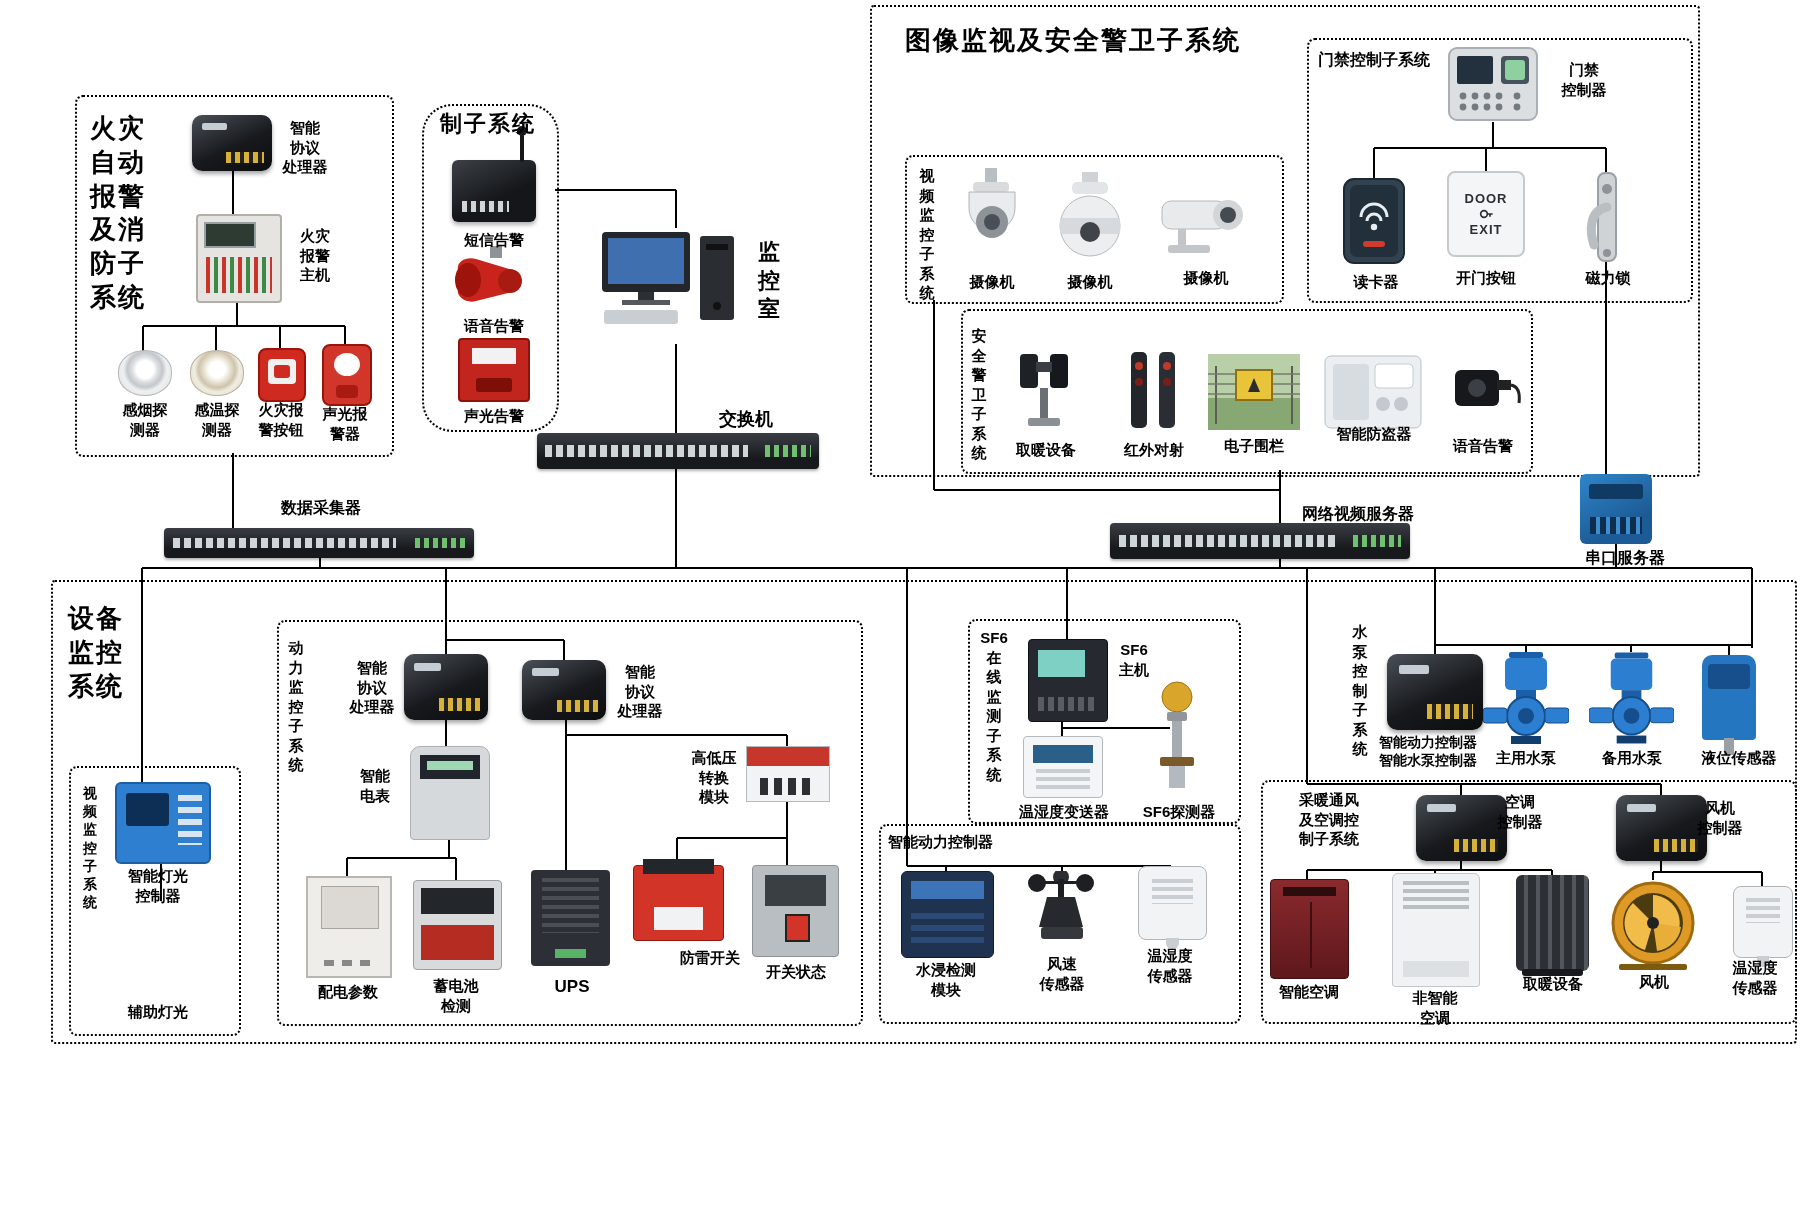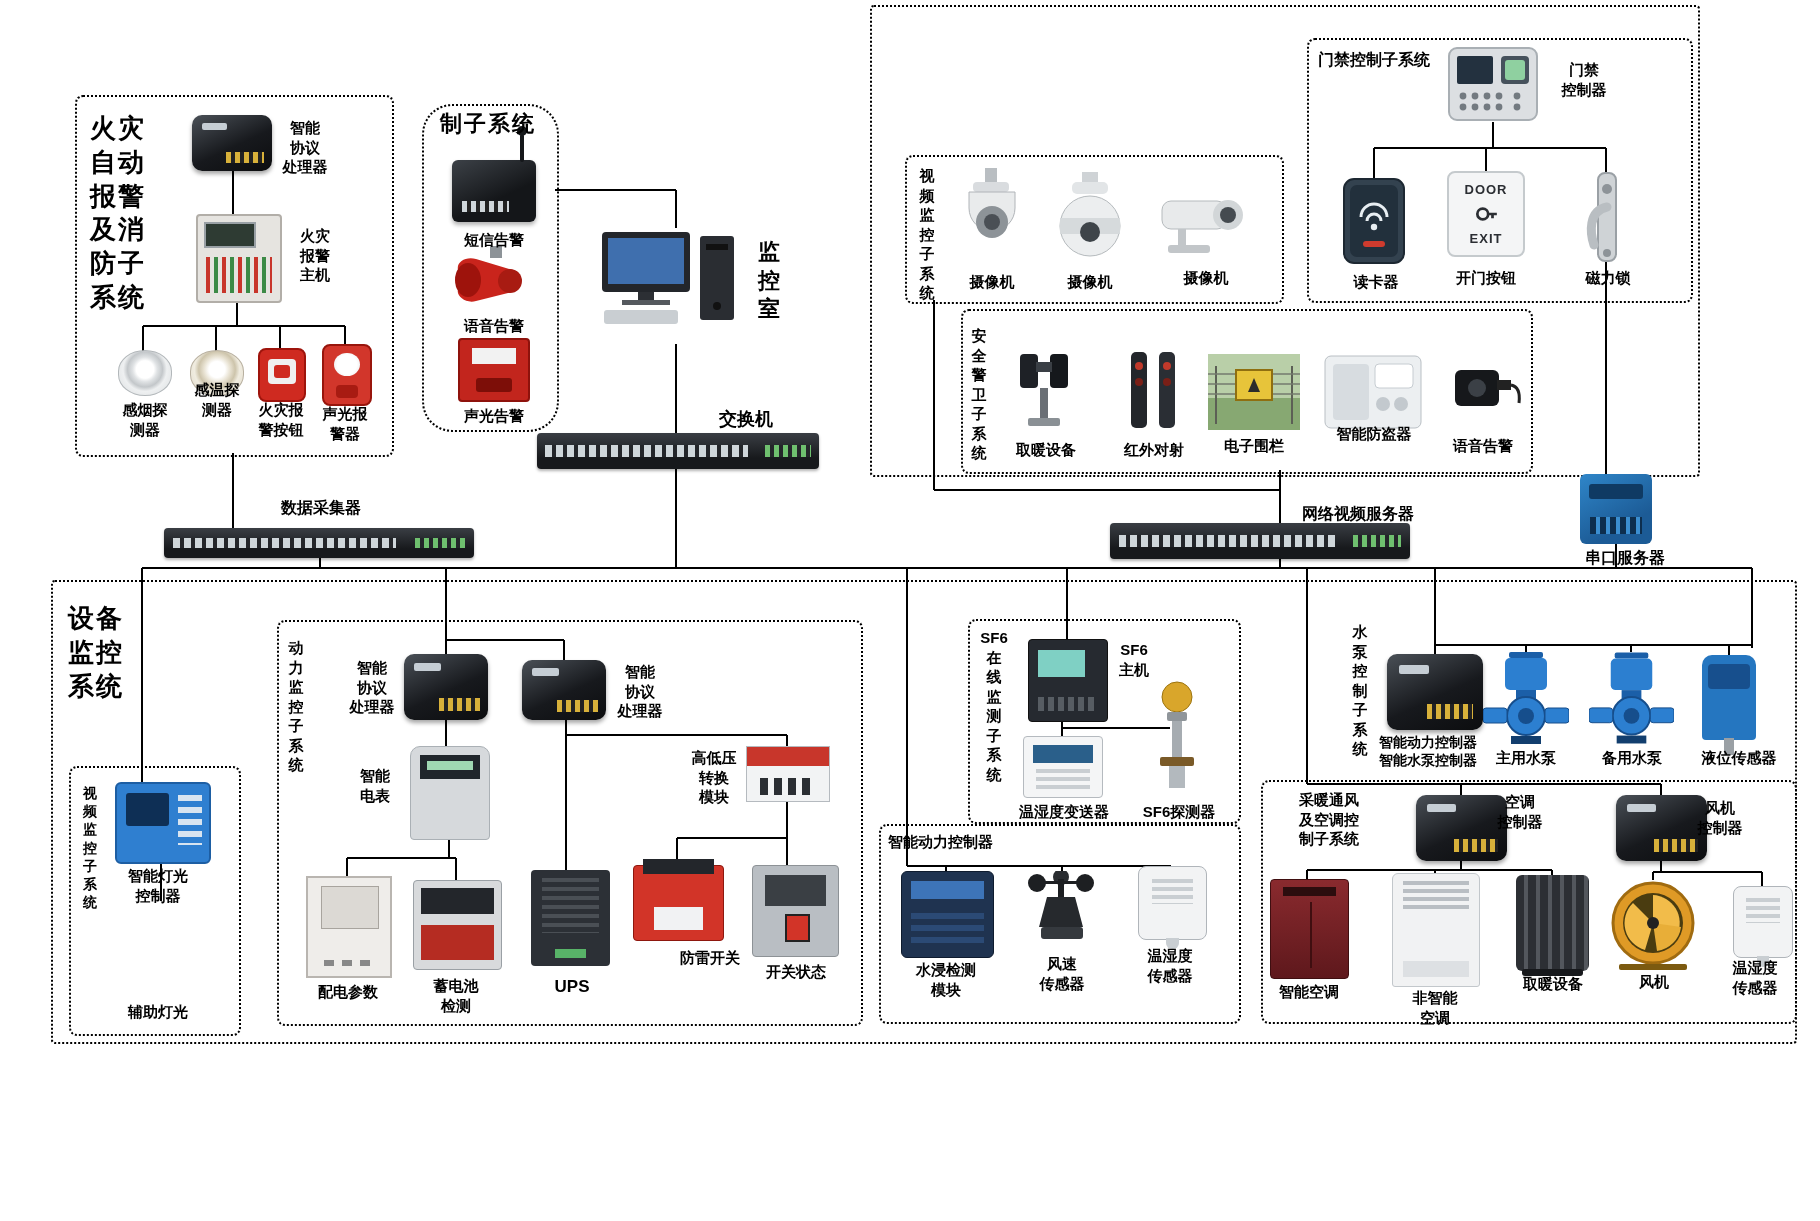--- a/index.html
+++ b/index.html
@@ -47,21 +47,21 @@
   .switchbar{background:linear-gradient(#3a3e44,#17191c 70%);border-radius:4px;box-shadow:0 2px 3px rgba(0,0,0,.3);}
   .switchbar::before{content:"";position:absolute;left:3%;top:32%;width:72%;height:36%;
          background:repeating-linear-gradient(90deg,#cfd6da 0 7px,#24262a 7px 11px);}
   .switchbar::after{content:"";position:absolute;right:3%;top:32%;width:16%;height:36%;
          background:repeating-linear-gradient(90deg,#6fc06f 0 5px,#24262a 5px 9px);}
   .serialdev{background:linear-gradient(150deg,#2f86c9,#1c5b96 70%);border-radius:6px;}
   .serialdev::before{content:"";position:absolute;left:12%;top:14%;width:76%;height:22%;background:#0f3a63;border-radius:3px;}
   .serialdev::after{content:"";position:absolute;left:14%;bottom:14%;width:72%;height:24%;
          background:repeating-linear-gradient(90deg,#0d2e4e 0 6px,#3b8ed0 6px 10px);}
   .doorbtn{background:#f4f5f6;border:2px solid #c5cacd;border-radius:8px;display:flex;flex-direction:column;
-         align-items:center;justify-content:space-between;padding:9px 0;box-sizing:border-box;}
+         align-items:center;justify-content:space-between;padding:18px 0;box-sizing:border-box;}
   .db-door,.db-exit{font-weight:700;font-size:13px;color:#2b2e33;letter-spacing:1px;}
   .db-key{width:26px;height:26px;}
   .lightctrl{background:#2f7fd0;border-radius:6px;border:2px solid #1d5ea3;}
   .lightctrl::before{content:"";position:absolute;left:10%;top:12%;width:46%;height:42%;background:#0e2f55;border-radius:3px;}
   .lightctrl::after{content:"";position:absolute;right:8%;top:14%;width:26%;height:64%;
          background:repeating-linear-gradient(#d8e4f0 0 6px,#2f7fd0 6px 12px);}
   .flood .fl-body{position:absolute;left:0;right:0;top:0;bottom:18%;background:#565c61;
          clip-path:polygon(10% 0,90% 0,100% 100%,0 100%);}
   .fl-face{position:absolute;left:15%;top:9%;width:70%;height:52%;background:#e9c93f;border:2px solid #3a3f44;}
   .fl-base{position:absolute;left:34%;bottom:0;width:32%;height:16%;background:#3a3f44;border-radius:3px;}
@@ -218,21 +218,21 @@
 协议
 处理器</div>
   <div class="dv firepanel" style="left:196px;top:214px;width:82px;height:85px"></div>
   <div class="lb" style="left:288px;top:226px;width:54px">火灾
 报警
 主机</div>
   <div class="dv smoke" style="left:118px;top:350px;width:52px;height:44px"></div>
   <div class="lb" style="left:116px;top:400px;width:58px">感烟探
 测器</div>
   <div class="dv heat" style="left:190px;top:350px;width:52px;height:44px"></div>
-  <div class="lb" style="left:188px;top:380px;width:58px">感温探
+  <div class="lb" style="left:188px;top:400px;width:58px">感温探
 测器</div>
   <div class="dv mbtn" style="left:258px;top:348px;width:44px;height:50px"></div>
   <div class="lb" style="left:252px;top:400px;width:58px">火灾报
 警按钮</div>
   <div class="dv sounder" style="left:322px;top:344px;width:46px;height:58px"></div>
   <div class="lb" style="left:316px;top:404px;width:58px">声光报
 警器</div>
 
   <div class="lb s22" style="left:428px;top:110px;width:120px">制子系统</div>
   <div class="dv smsdev" style="left:452px;top:160px;width:84px;height:62px">
@@ -264,20 +264,21 @@
 室</div>
   <div class="lb s18" style="left:706px;top:408px;width:80px">交换机</div>
   <div class="dv switchbar" style="left:537px;top:433px;width:282px;height:36px"></div>
   <div class="lb s16" style="left:266px;top:498px;width:110px">数据采集器</div>
   <div class="dv switchbar" style="left:164px;top:528px;width:310px;height:30px"></div>
   <div class="lb s16" style="left:1288px;top:504px;width:140px">网络视频服务器</div>
   <div class="dv switchbar" style="left:1110px;top:523px;width:300px;height:36px"></div>
   <div class="dv serialdev" style="left:1580px;top:474px;width:72px;height:70px"></div>
   <div class="lb s16" style="left:1580px;top:548px;width:90px">串口服务器</div>
 
+  <div class="lb s26 ta-l" style="left:905px;top:24px;width:520px">图像监视及安全警卫子系统</div>
   <div class="lb" style="left:916px;top:166px;width:22px">视
 频
 监
 控
 子
 系
 统</div>
   <svg class="dv" style="left:955px;top:168px" width="74" height="100" viewBox="0 0 74 100">
     <rect x="30" y="0" width="12" height="16" fill="#b9bec2"></rect>
     <rect x="18" y="14" width="36" height="10" rx="4" fill="#d9dcdf"></rect>

